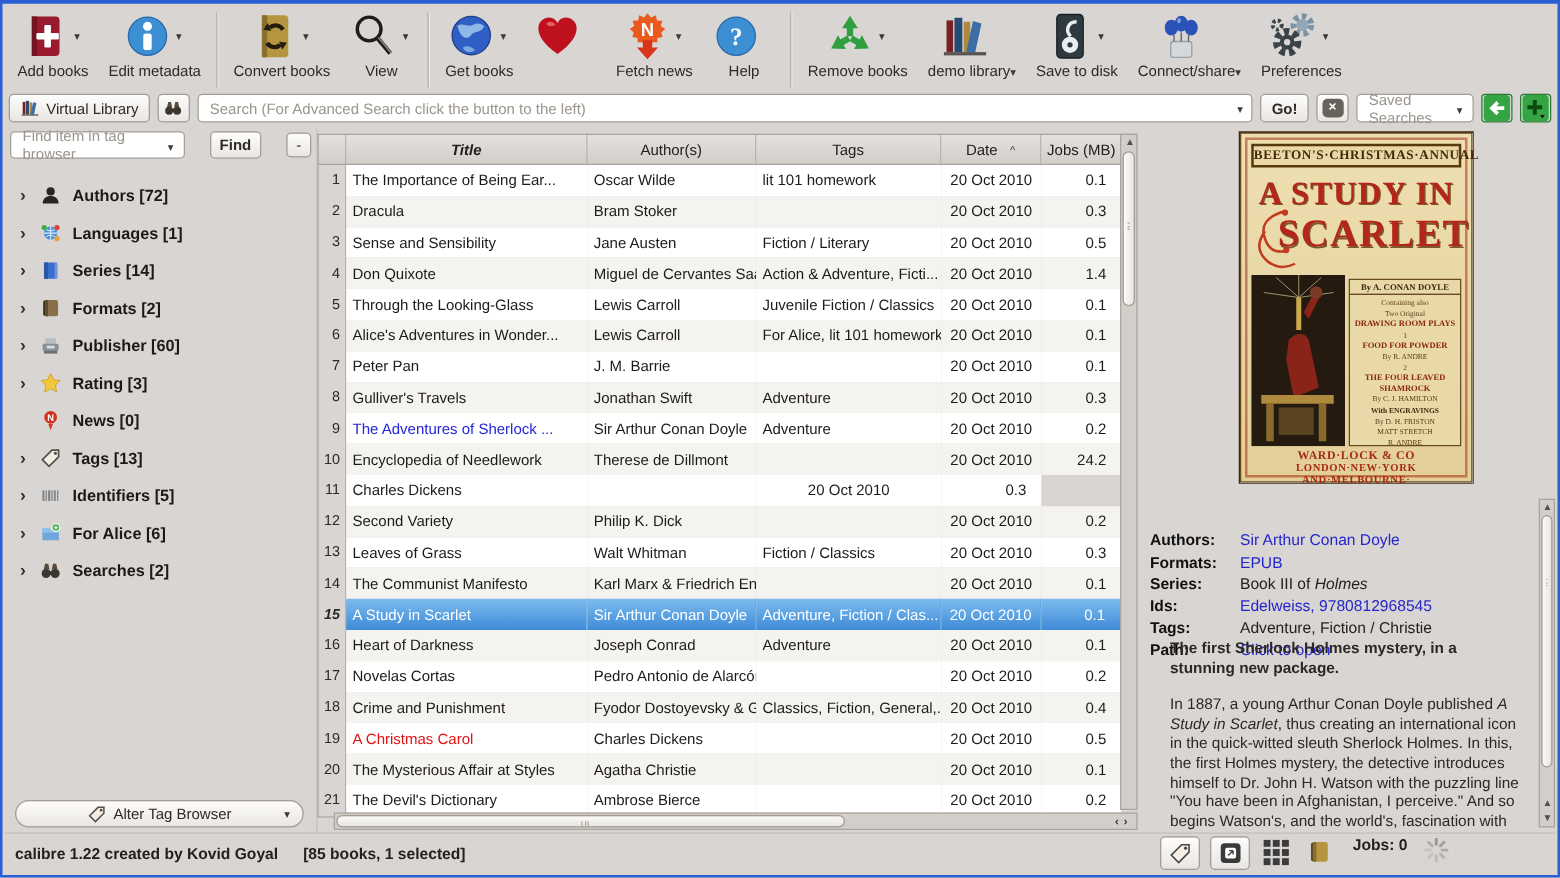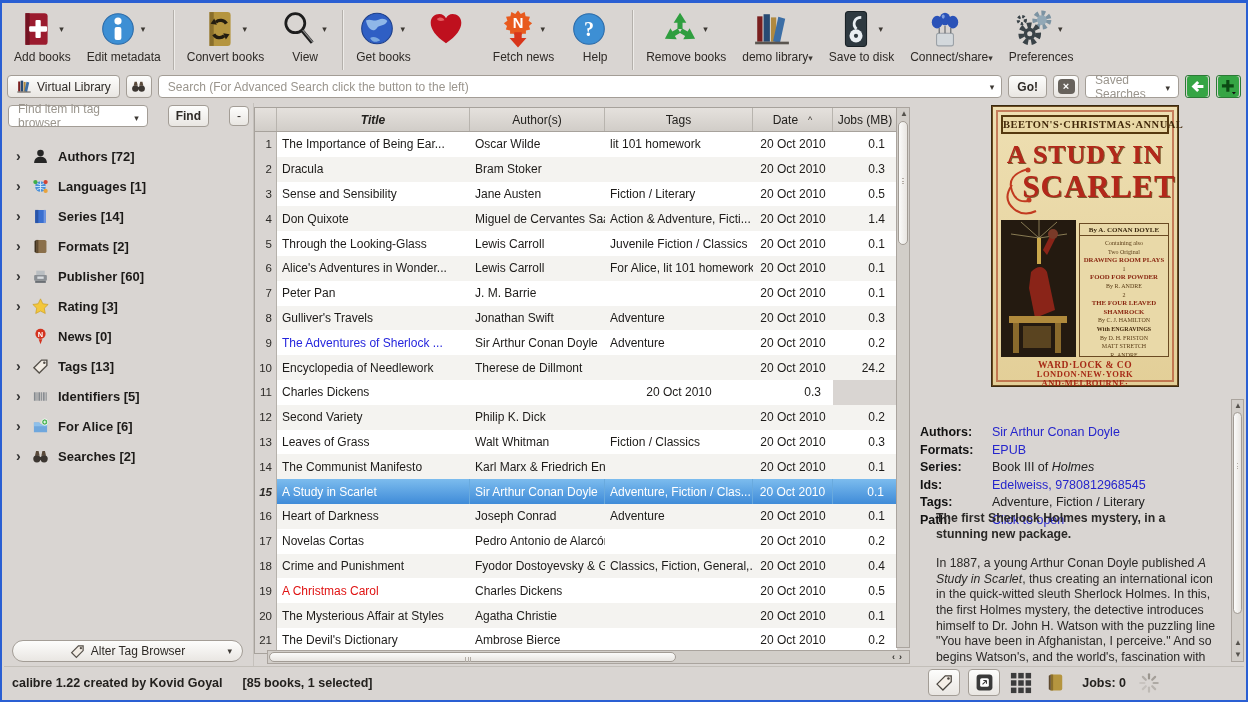--- a/index.html
+++ b/index.html
@@ -106,21 +106,21 @@
   .link{color:#2525cc;cursor:pointer;}
   .desc{position:absolute;left:24px;top:408px;right:26px;bottom:0;overflow:hidden;font-size:12.3px;color:#2b2927;line-height:15.6px;}
   .desc p{margin:0 0 14px 0;}
   .desc p.b{font-weight:bold;}
   .rscroll{position:absolute;right:0;top:296px;width:13px;bottom:4px;background:#d2cec9;border:1px solid #aaa49e;box-sizing:border-box;}
   
   .statusbar{position:absolute;left:2px;right:2px;bottom:2px;height:32px;border-top:1px solid #c3bfb9;
      display:flex;align-items:center;padding:0 8px;box-sizing:border-box;}
   .sb-text{font-size:12.5px;font-weight:bold;color:#23211e;}
   .sb-books{margin-left:20px;}
-  .sb-icons{margin-left:auto;display:flex;align-items:center;gap:8px;margin-right:76px;}
+  .sb-icons{margin-left:auto;display:flex;gap:8px;margin-right:76px;}
   .iconbtn{width:30px;height:25px;border:1px solid #a39d96;border-radius:4px;background:linear-gradient(#fdfdfc,#e9e6e2);
      display:flex;align-items:center;justify-content:center;}
   .iconbtn .ic,.plain-ic{width:19px;height:19px;}
   .plain{width:26px;height:25px;display:flex;align-items:center;justify-content:center;}
   .jobs{font-size:12.5px;font-weight:bold;color:#23211e;margin-left:6px;}
   .spin{width:22px;height:22px;margin-left:4px;}
 </style>
 </head>
 <body>
 
@@ -850,21 +850,21 @@
       <div class="drow">
           <span class="dlabel">Series:</span>
           <span class="dval"><span>Book III of </span><i>Holmes</i></span>
         </div>
       <div class="drow">
           <span class="dlabel">Ids:</span>
           <span class="dval link">Edelweiss, 9780812968545</span>
         </div>
       <div class="drow">
           <span class="dlabel">Tags:</span>
-          <span class="dval">Adventure, Fiction / Literary</span>
+          <span class="dval">Adventure, Fiction / Christie</span>
         </div>
       <div class="drow">
           <span class="dlabel">Path:</span>
           <span class="dval link">Click to open</span>
         </div>
     </div>
 
     <div class="desc">
       <p class="b">The first Sherlock Holmes mystery, in a stunning new package.</p>
       <p><span>In 1887, a young Arthur Conan Doyle published </span><i>A Study in Scarlet</i><span>, thus creating an international icon in the quick-witted sleuth Sherlock Holmes. In this, the first Holmes mystery, the detective introduces himself to Dr. John H. Watson with the puzzling line "You have been in Afghanistan, I perceive." And so begins Watson's, and the world's, fascination with this enigmatic character.</span></p>

